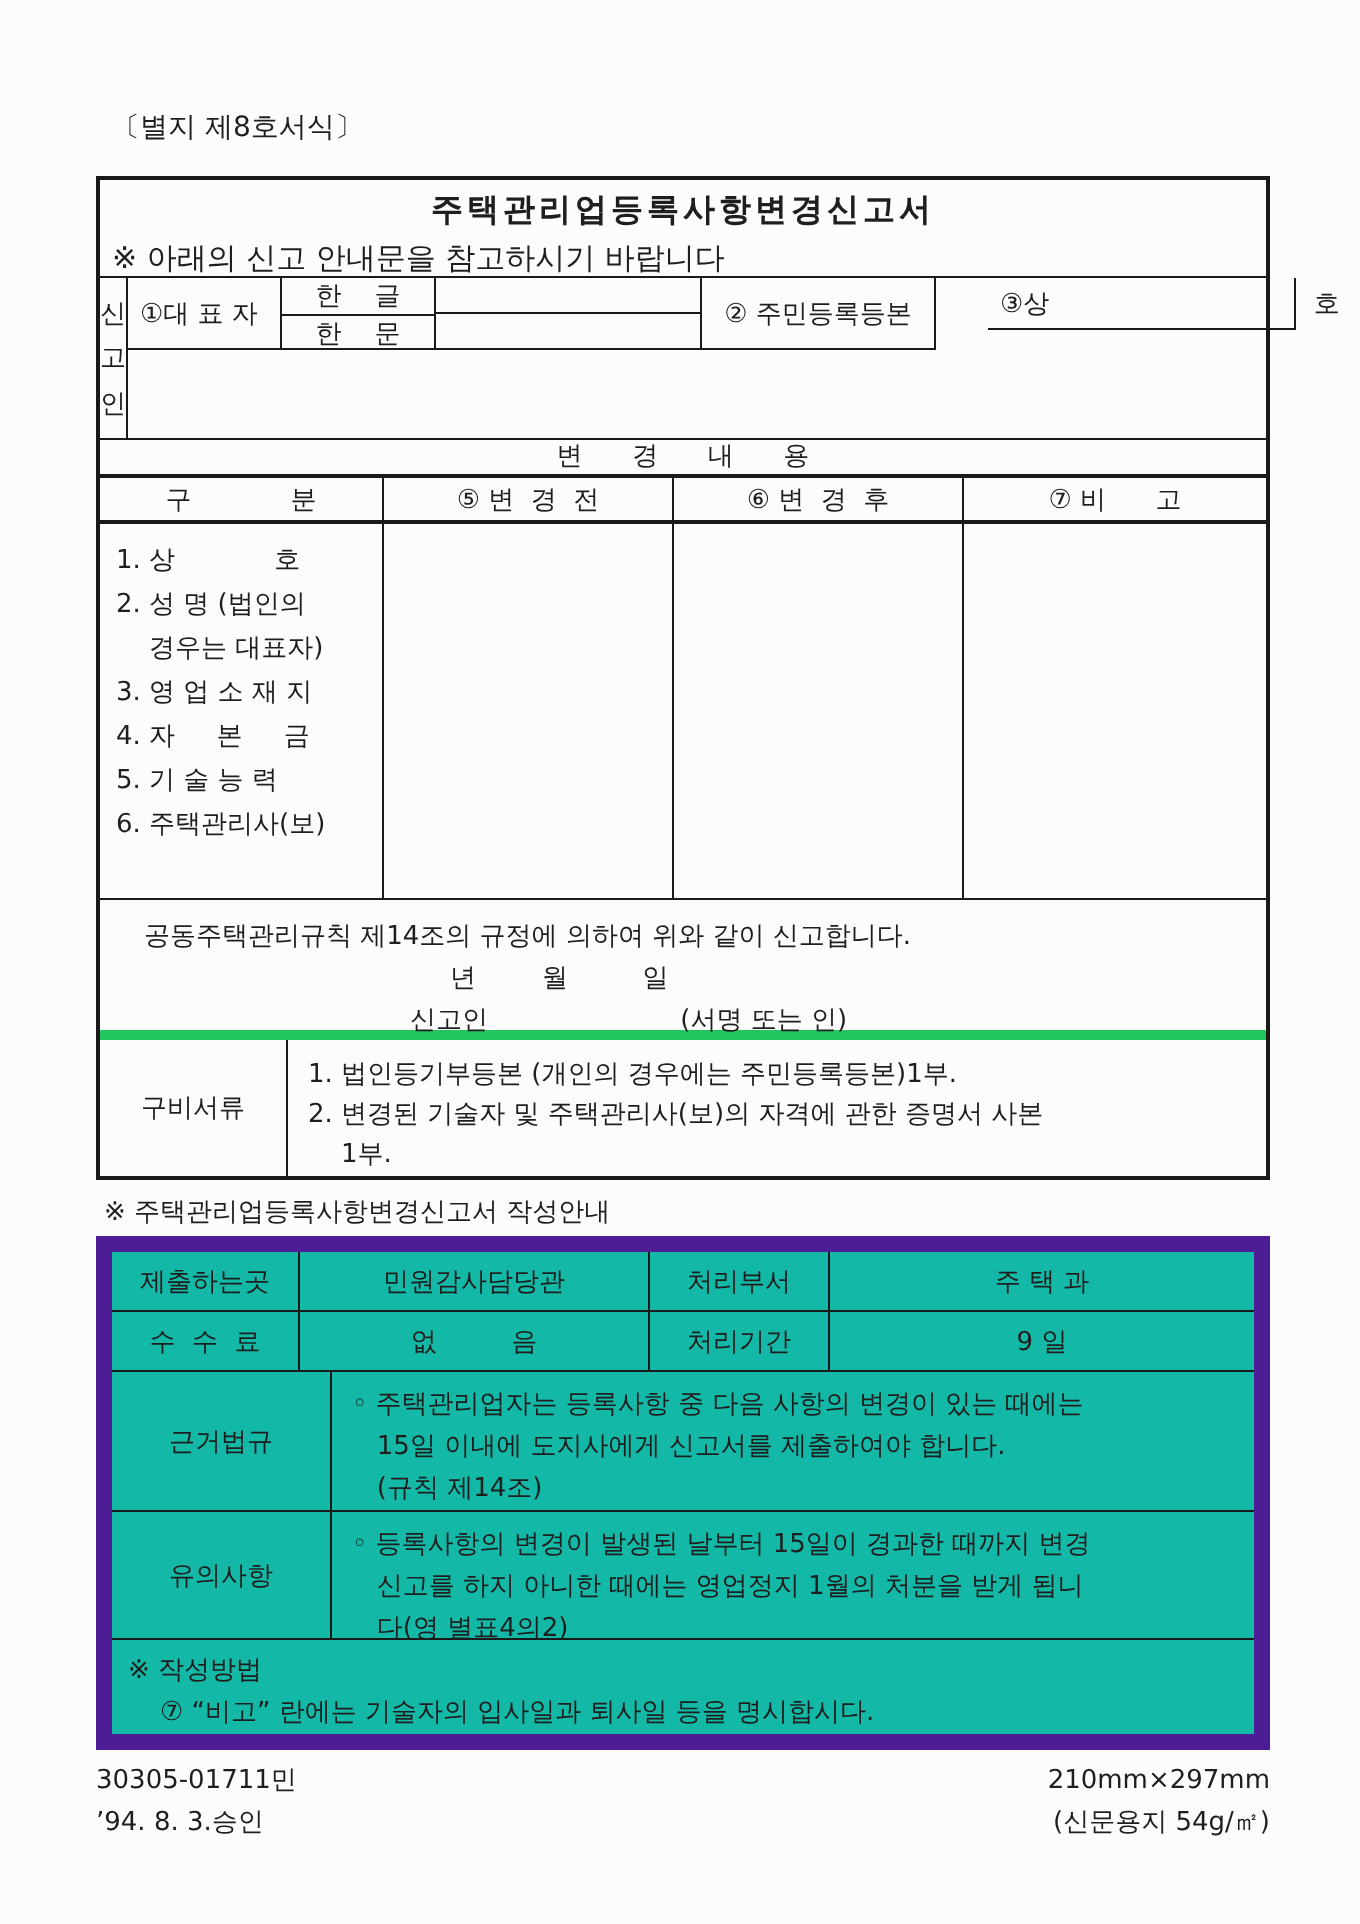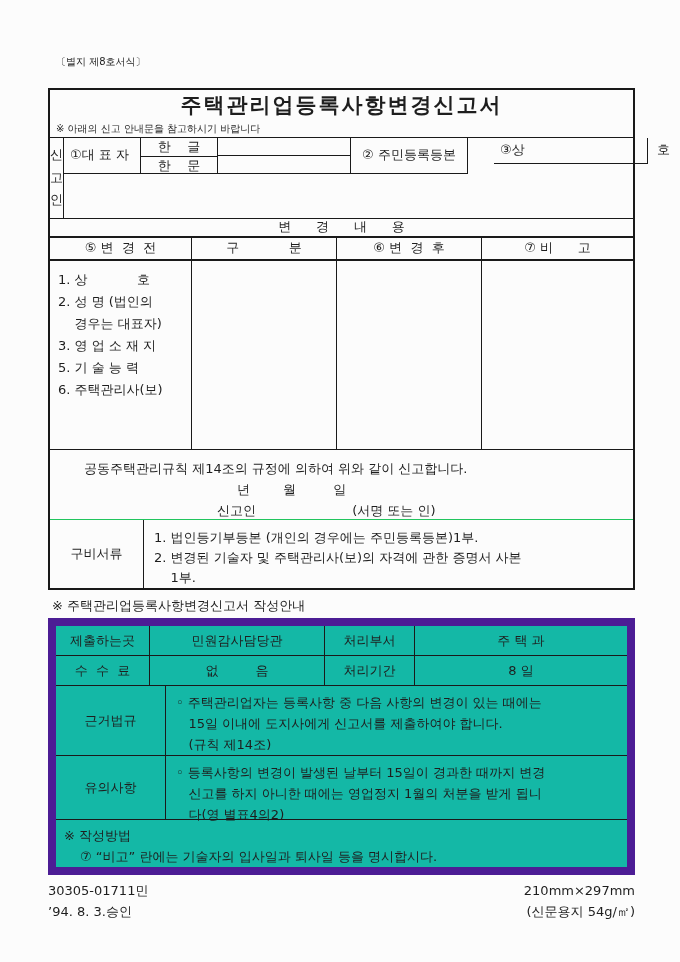--- a/index.html
+++ b/index.html
@@ -7,33 +7,33 @@
   body {
     position:relative;
     background:#fcfcfc;
     color:#1e1e1e;
     font-family:"DejaVu Sans", sans-serif;
     font-size:13px;
     overflow:hidden;
   }
   .pre { white-space:pre; }
 
-  .form-ref { position:absolute; left:56px; top:55px; font-size:10px; }
+  .form-ref { position:absolute; left:56px; top:55px; font-size:14px; }
 
   
   .main-box {
     position:absolute; left:48px; top:88px;
     width:587px; height:502px;
     border:2px solid #191919;
     background:#fcfcfc;
     display:flex; flex-direction:column;
   }
   .title-row { height:34px; display:flex; align-items:center; justify-content:center; }
-  .form-title { font-size:21px; font-weight:bold; letter-spacing:2px; }
-  .subtitle-row { height:18px; padding-left:6px; font-size:10px; display:flex; align-items:center; }
+  .form-title { font-size:16px; font-weight:bold; letter-spacing:2px; }
+  .subtitle-row { height:18px; padding-left:6px; font-size:15px; display:flex; align-items:center; }
 
   .applicant { display:flex; border-top:1px solid #1a1a1a; height:90px; }
   .vert-label {
     width:30px; border-right:1px solid #1a1a1a;
     display:flex; flex-direction:column; align-items:center; justify-content:space-around;
     padding:6px 0;
   }
   .app-rows { flex:1; display:flex; flex-direction:row;gap:26px; }
   .app-row1 { display:flex; height:36px; border-bottom:1px solid #1a1a1a; }
   .rep-label { width:77px; border-right:1px solid #1a1a1a; display:flex; align-items:center; padding-left:6px; }
@@ -56,21 +56,21 @@
     display:flex; align-items:center; justify-content:center;
   }
   .chg-header { display:grid; grid-template-columns:142px 145px 145px 1fr; height:26px; border-bottom:2px solid #1a1a1a; }
   .chg-header > div { display:flex; align-items:center; justify-content:center; border-right:1px solid #1a1a1a; }
   .chg-header > div:last-child { border-right:none; }
   .chg-body { display:grid; grid-template-columns:142px 145px 145px 1fr; height:210px; border-bottom:1px solid #1a1a1a; }
   .chg-body > div { border-right:1px solid #1a1a1a; }
   .chg-body > div:last-child { border-right:none; }
   .chg-items { padding:8px 0 0 8px; line-height:22px; font-size:13px; }
 
-  .decl { height:70px; border-bottom:1px solid #22c55e; padding-top:9px;padding-left:12px; }
+  .decl { height:70px; border-bottom:5px solid #22c55e; padding-top:9px; }
   .decl-line1 { padding-left:22px; line-height:20px; }
   .decl-date { padding-left:175px; line-height:21px; }
   .decl-sign { padding-left:155px; line-height:21px; }
   .sign-note { margin-left:92px; }
 
   .docs { flex:1; display:flex; }
   .docs-label { width:94px; border-right:1px solid #1a1a1a; display:flex; align-items:center; justify-content:center; }
   .docs-content { flex:1; padding:8px 0 0 10px; line-height:20px; }
 
   
@@ -141,32 +141,33 @@
         <div class="wide-val">
           <span class="phone-note pre">(전화번호 :                )</span>
         </div>
       </div>
     </div>
   </div>
 
   <div class="chg-title-row pre">변      경      내      용</div>
 
   <div class="chg-header">
+    <div class="pre">구            분</div>
     <div class="pre">⑤ 변  경  전</div>
-    <div class="pre">구            분</div>
     <div class="pre">⑥ 변  경  후</div>
     <div class="pre">⑦ 비      고</div>
   </div>
 
   <div class="chg-body">
     <div class="chg-items">
       <div class="pre">1. 상            호</div>
       <div class="pre">2. 성 명 (법인의</div>
       <div class="pre">    경우는 대표자)</div>
       <div class="pre">3. 영 업 소 재 지</div>
+      <div class="pre">4. 자     본     금</div>
       <div class="pre">5. 기 술 능 력</div>
       <div class="pre">6. 주택관리사(보)</div>
     </div>
     <div></div>
     <div></div>
     <div></div>
   </div>
 
   <div class="decl">
     <div class="decl-line1">공동주택관리규칙 제14조의 규정에 의하여 위와 같이 신고합니다.</div>
@@ -196,21 +197,21 @@
     <div>제출하는곳</div>
     <div>민원감사담당관</div>
     <div>처리부서</div>
     <div class="pre">주 택 과</div>
   </div>
 
   <div class="g-row g-rowB">
     <div class="pre">수  수  료</div>
     <div class="pre">없         음</div>
     <div>처리기간</div>
-    <div class="pre">8 일</div>
+    <div class="pre">9 일</div>
   </div>
 
   <div class="g-block g-blockC">
     <div class="g-label">근거법규</div>
     <div class="g-content">
       <div class="pre">◦ 주택관리업자는 등록사항 중 다음 사항의 변경이 있는 때에는</div>
       <div class="pre">   15일 이내에 도지사에게 신고서를 제출하여야 합니다.</div>
       <div class="pre">   (규칙 제14조)</div>
     </div>
   </div>

